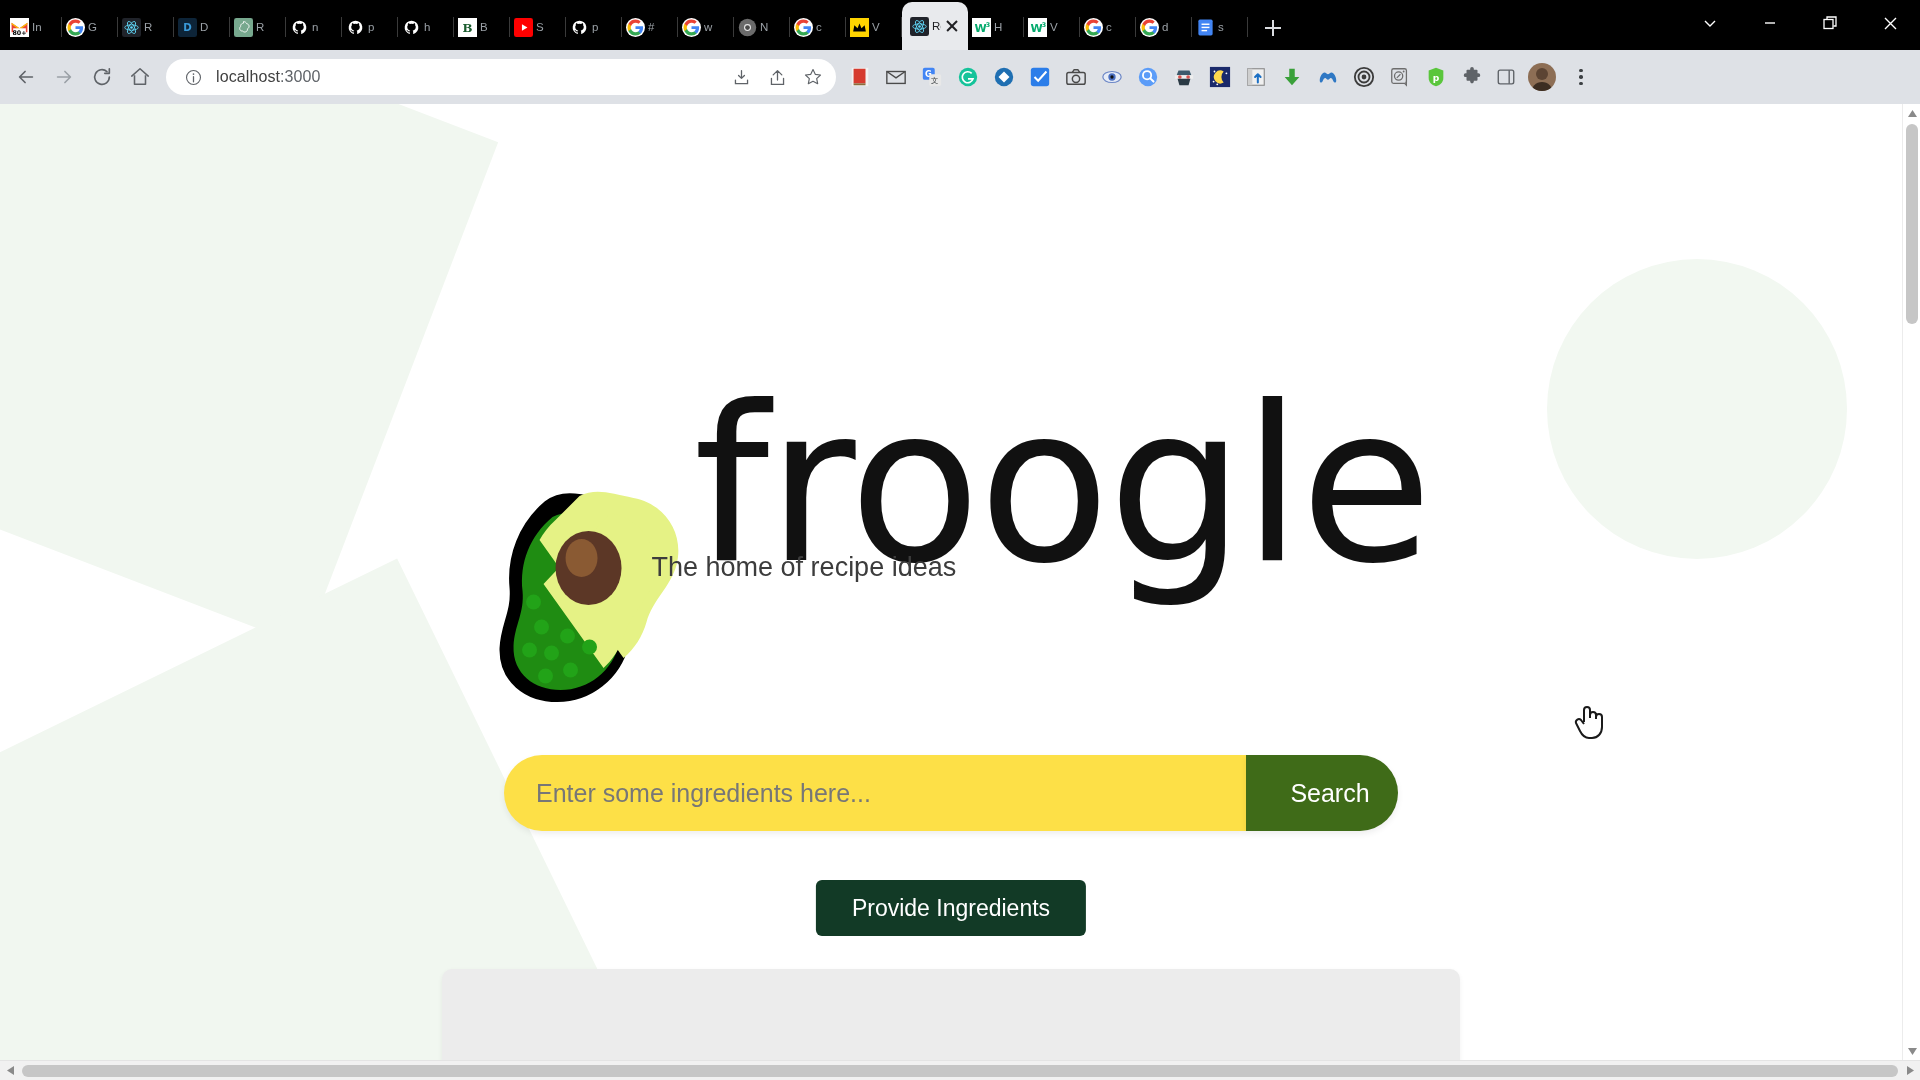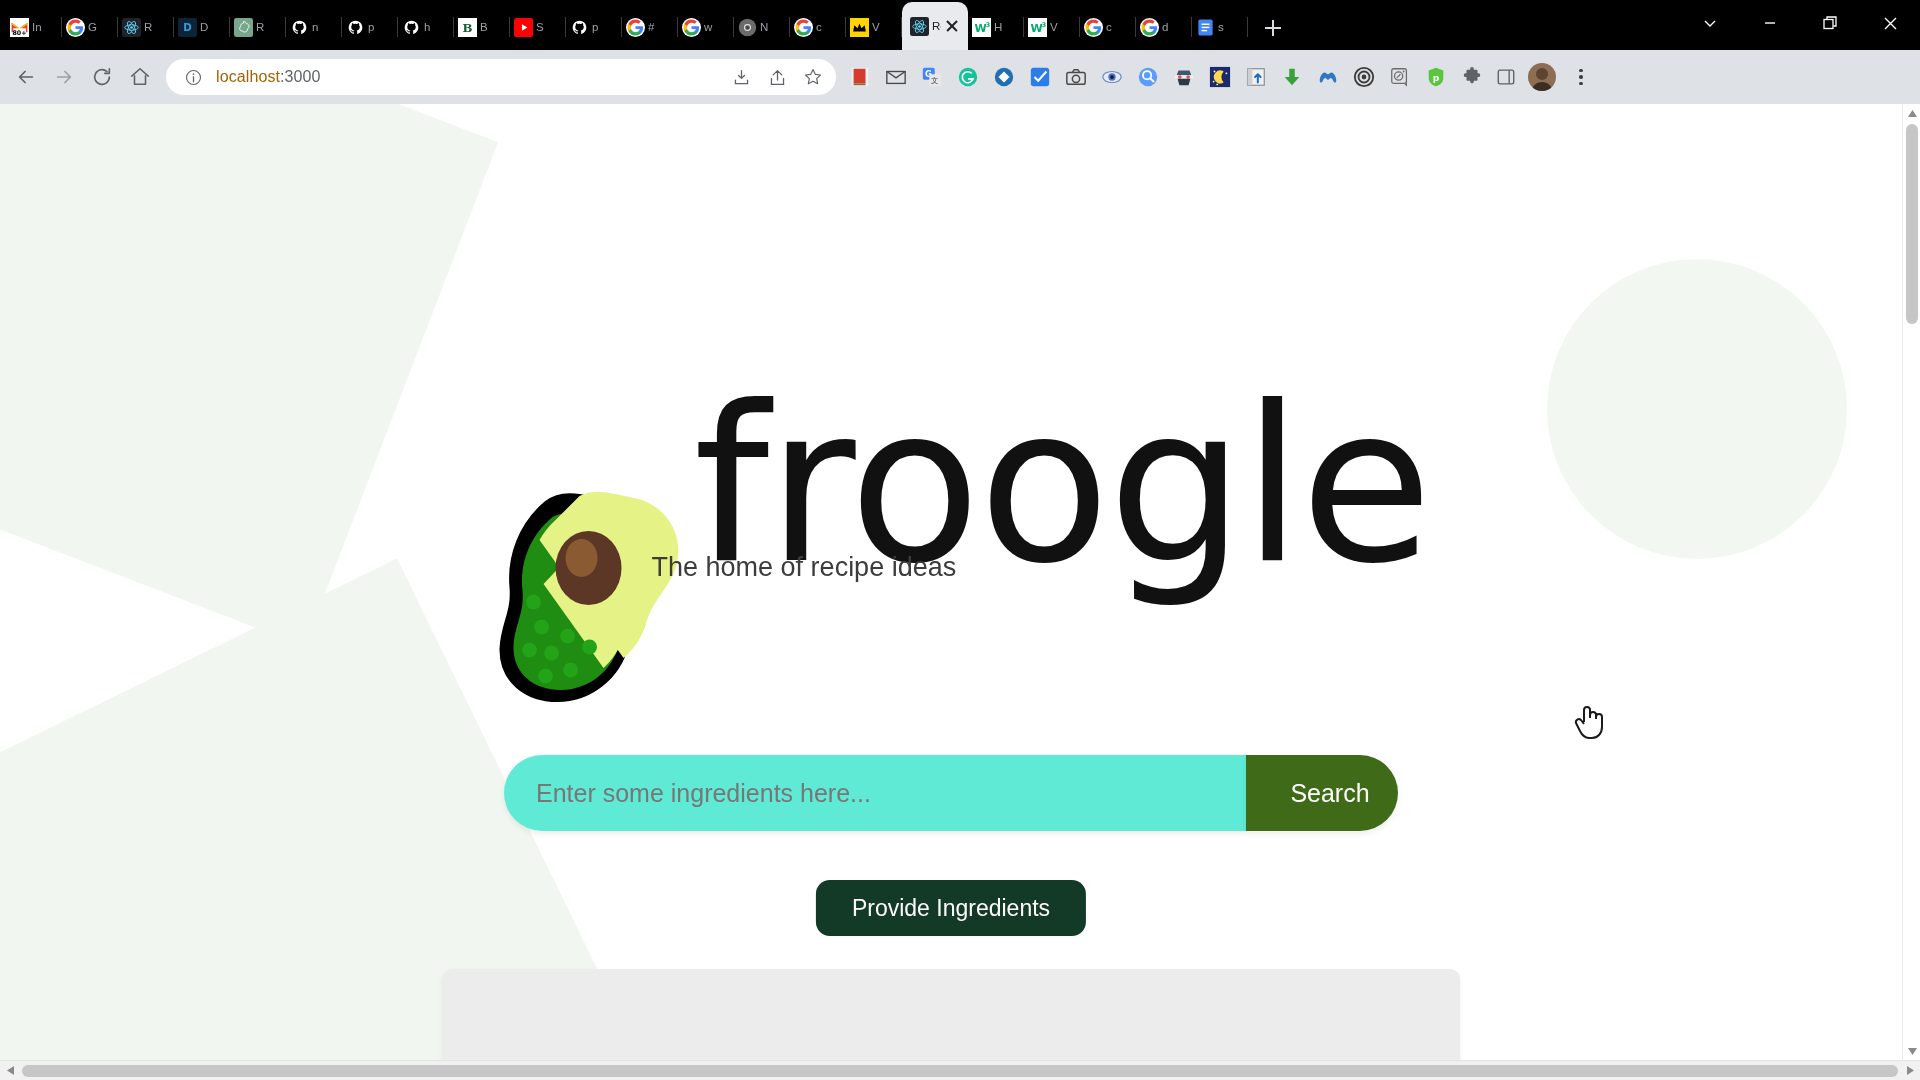--- a/index.html
+++ b/index.html
@@ -32,21 +32,21 @@
   .wc{ width:60px; height:46px; display:flex; align-items:center; justify-content:center; }
   .wc svg{ display:block; }
 
   
   .toolbar{ height:54px; background:#dee1e6; display:flex; align-items:center; padding:0 8px; gap:2px; }
   .navbtn{ width:36px;height:36px;display:flex;align-items:center;justify-content:center;border-radius:50%; }
   .navbtn svg{ display:block; }
   .omnibox{ flex:0 0 auto; width:670px; height:36px; background:#fff; border-radius:18px;
             display:flex; align-items:center; padding:0 10px 0 14px; margin-left:6px; gap:10px; }
   .omnibox .urltext{ flex:1; font-size:16px; color:#202124; letter-spacing:.1px; }
-  .omnibox .urltext .host{ color:#a16207; }
+  .omnibox .urltext .host{ color:#404040; }
   .omnibox .urltext .port{ color:#5f6368; }
   .obicon{ width:26px;height:26px;display:flex;align-items:center;justify-content:center; }
   .extbar{ display:flex; align-items:center; gap:4px; margin-left:6px; }
   .ext{ width:32px;height:32px;display:flex;align-items:center;justify-content:center;border-radius:4px; }
   .kebab{ width:34px;height:34px;display:flex;flex-direction:column;align-items:center;justify-content:center;gap:3px; margin-left:2px;}
   .kebab i{ width:3.5px;height:3.5px;border-radius:50%;background:#3c4043;display:block; }
   .avatar{ width:28px;height:28px;border-radius:50%;background:#8d6e55; margin:0 4px; position:relative; overflow:hidden;}
   .avatar:before{content:"";position:absolute;left:8px;top:5px;width:12px;height:12px;border-radius:50%;background:#5c4433;}
   .avatar:after{content:"";position:absolute;left:3px;top:19px;width:22px;height:14px;border-radius:11px 11px 0 0;background:#3c2d22;}
 
@@ -64,29 +64,29 @@
           display:flex; align-items:flex-start; }
   .avo{ width:222px; height:225px; margin-top:100px; }
   .wordwrap{ position:relative; }
   .wordmark{ font-family:"DejaVu Sans", sans-serif; font-weight:400; font-size:215px;
              line-height:0.95; color:#111; letter-spacing:-2px; }
   .tagline{ position:absolute; left:-42px; top:168px; font-size:27px; color:#3c3c3c;
             font-family:Liberation Sans, sans-serif; white-space:nowrap; }
 
   .searchrow{ position:absolute; left:50%; transform:translateX(-50%); top:651px;
               width:894px; height:76px; display:flex; }
-  .searchbox{ flex:1; background:#5eead4; border-radius:38px 0 0 38px; display:flex; align-items:center;
+  .searchbox{ flex:1; background:#fde047; border-radius:38px 0 0 38px; display:flex; align-items:center;
               padding-left:32px; box-shadow:0 3px 6px rgba(0,0,0,.07); }
   .searchbox .ph{ font-size:25px; color:#777; }
   .searchbtn{ width:152px; background:#3f6b18; color:#fff; border-radius:0 38px 38px 0;
               display:flex; align-items:center; justify-content:center; font-size:25px;
               box-shadow:0 3px 6px rgba(0,0,0,.07);padding-left:16px; }
 
   .actions{ position:absolute; left:50%; transform:translateX(-50%); top:776px; display:flex; gap:32px; }
-  .abtn{ height:56px; background:#123a26; color:#fff; border-radius:14px; font-size:23px;
+  .abtn{ height:56px; background:#123a26; color:#fff; border-radius:6px; font-size:23px;
          display:flex; align-items:center; justify-content:center; padding:16px 36px; white-space:nowrap; }
 
   .historypanel{ position:absolute; left:50%; transform:translateX(-50%); top:865px;
                  width:1018px; height:112px; background:#ececec; border-radius:10px;
                  box-shadow:0 2px 5px rgba(0,0,0,.06); }
 
   .cursor{ position:absolute; left:1573px; top:598px; width:34px; height:38px; z-index:20; }
 
   
   .vscroll{ width:18px; background:#fff; border-left:1px solid #ececec; position:relative; flex:0 0 18px; }

